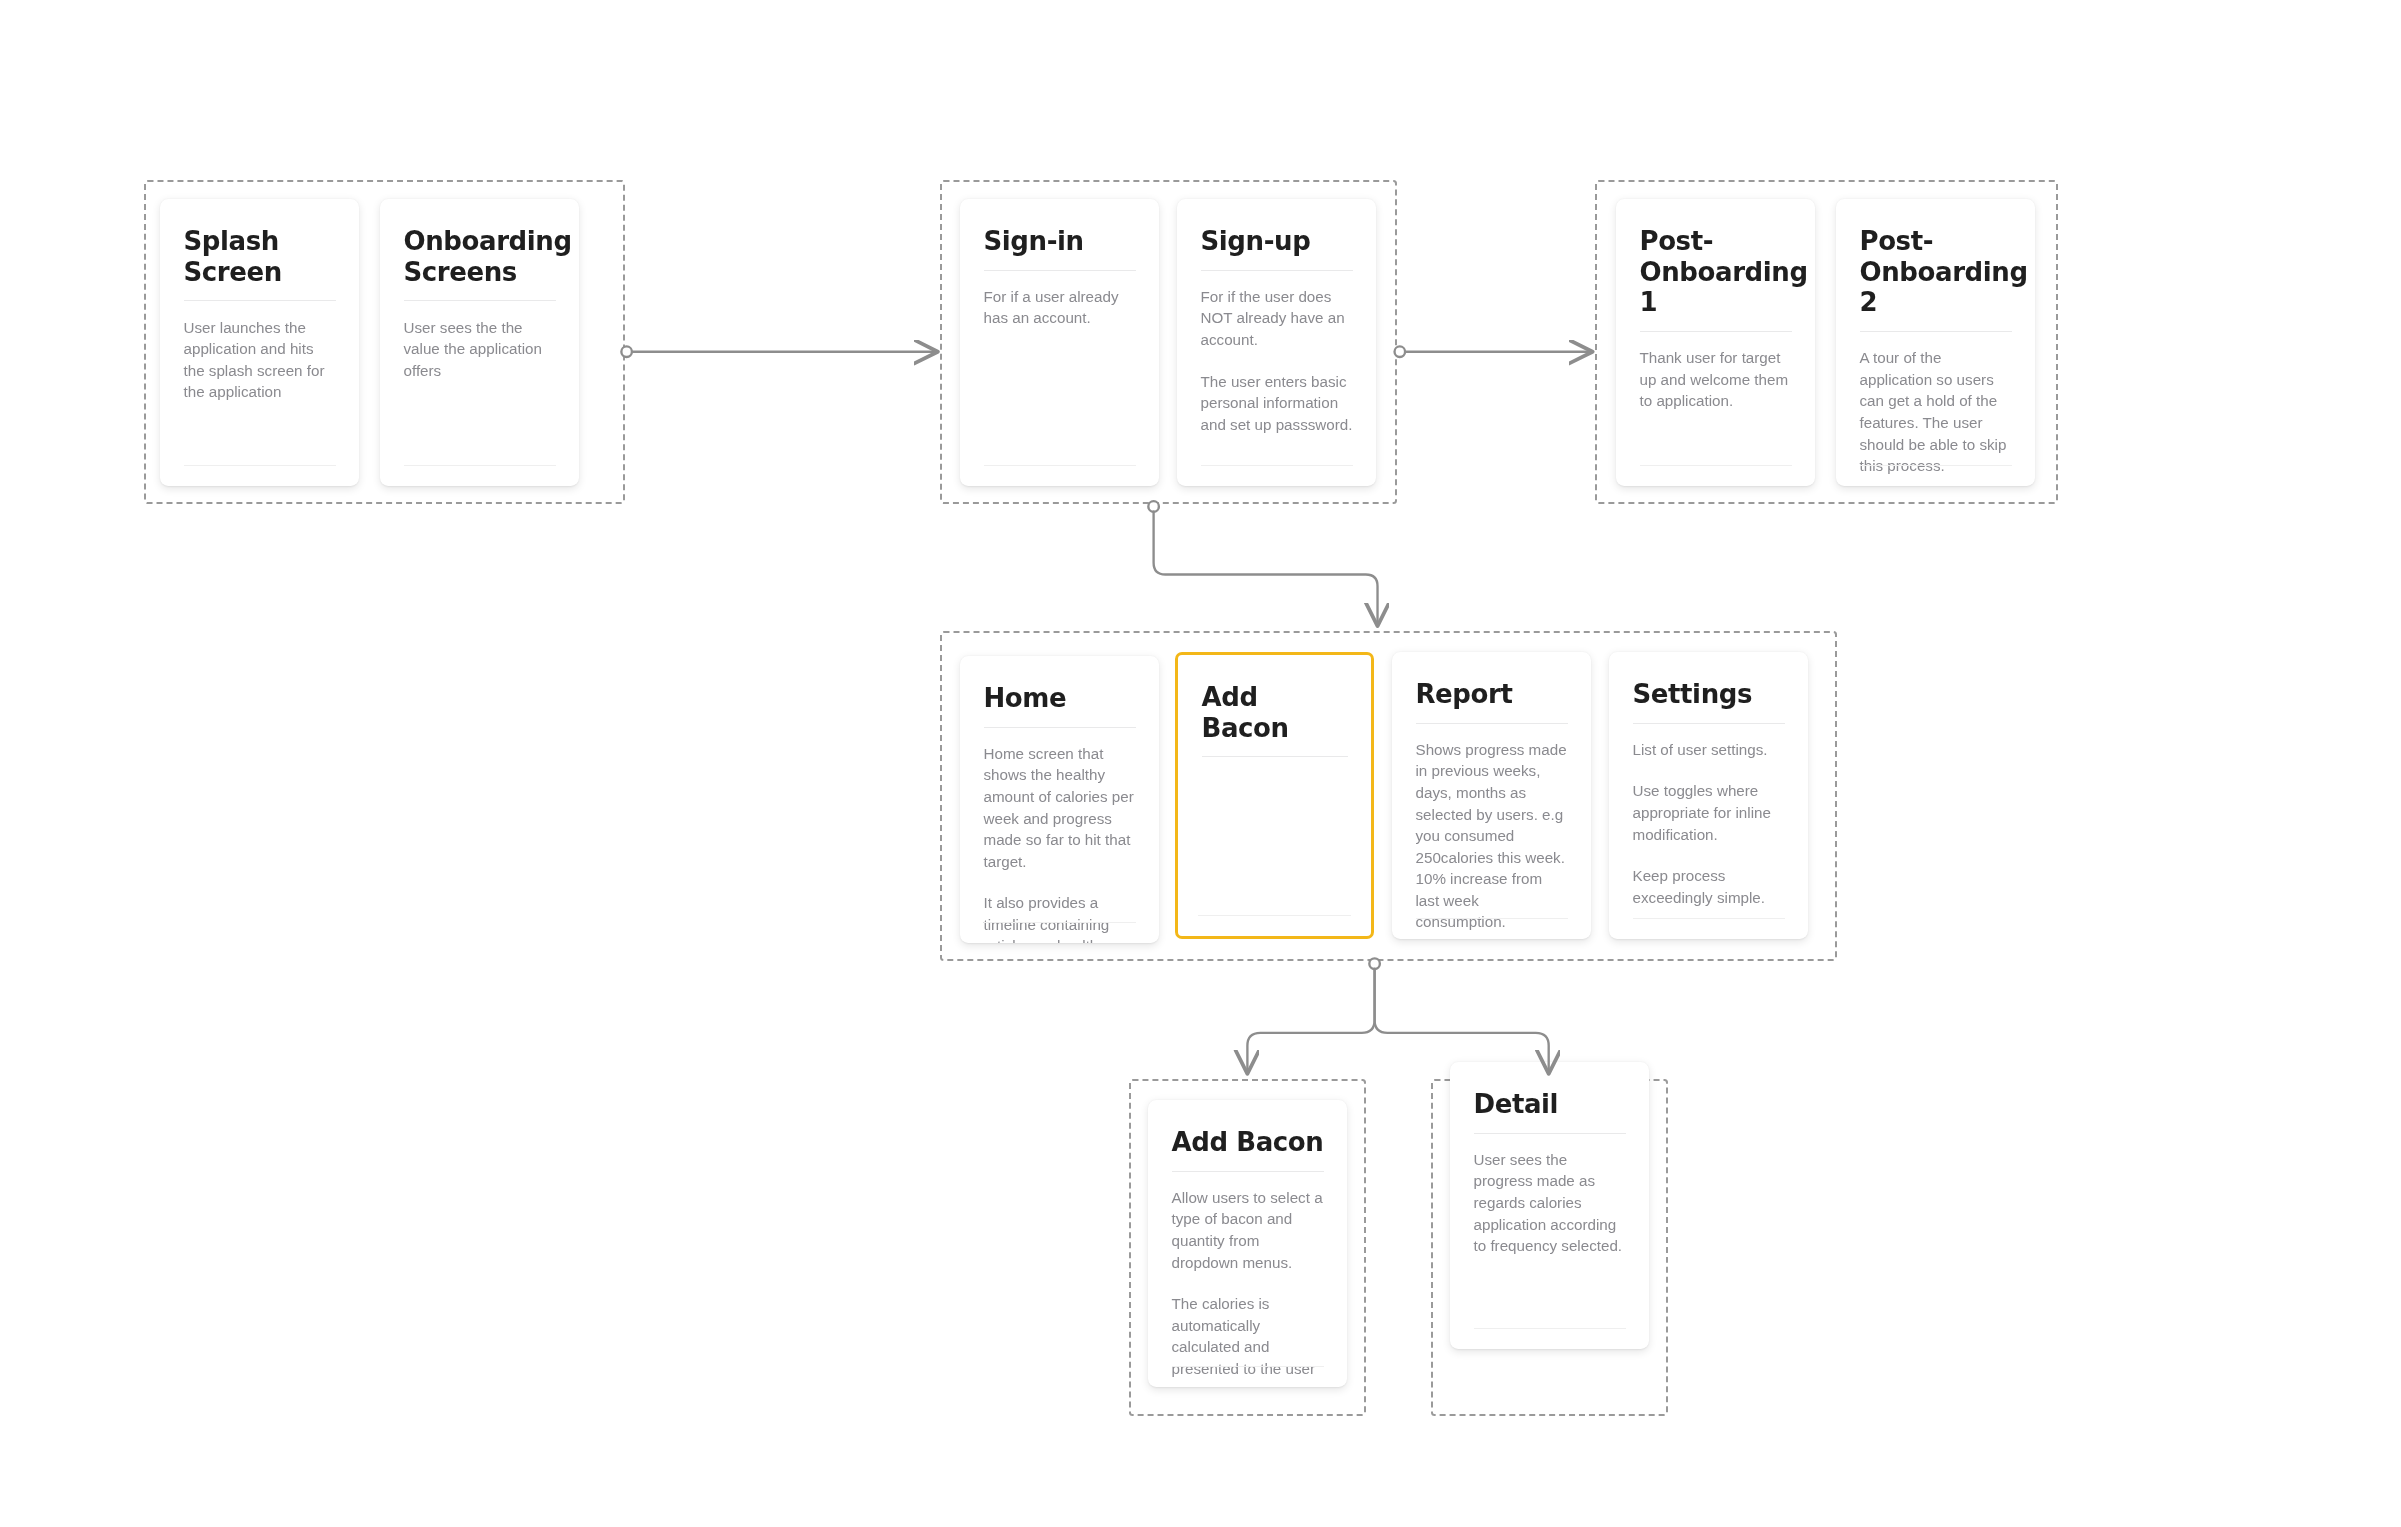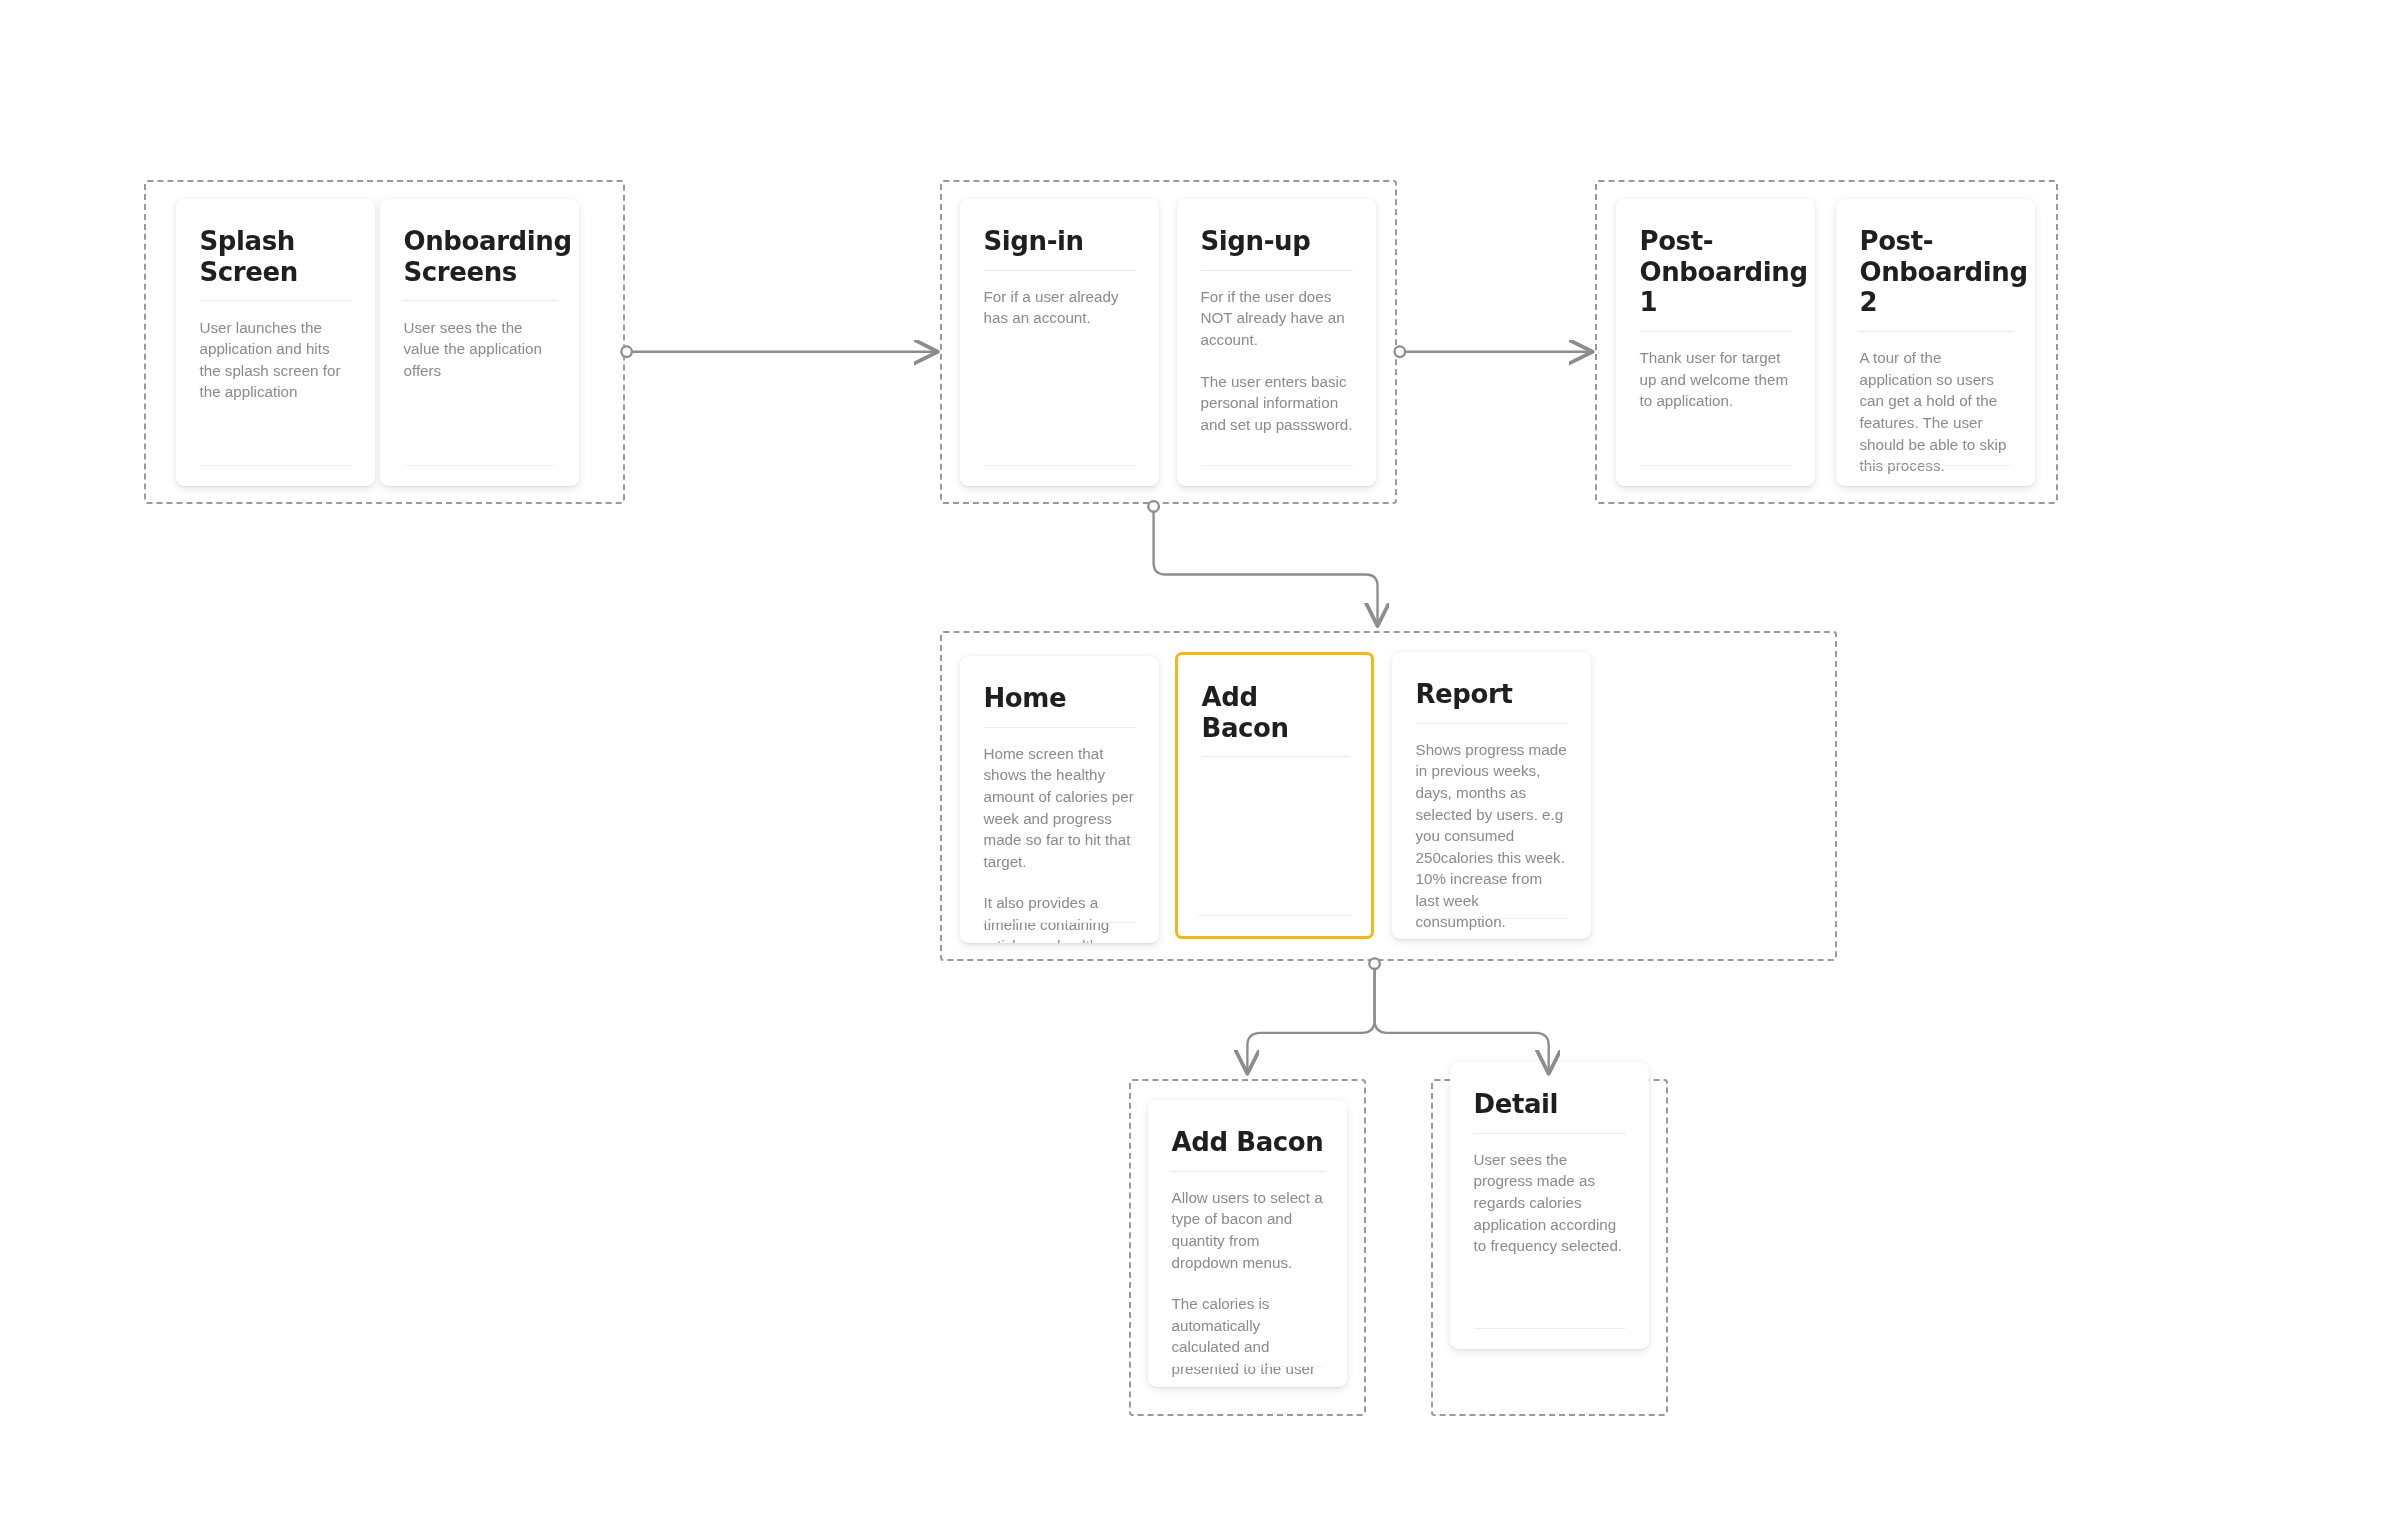--- a/index.html
+++ b/index.html
@@ -91,21 +91,21 @@
     pointer-events: none;
   }
 </style>
 </head>
 <body>
 
 <div id="board">
 
   <div class="group-frame" style="left:144px; top:180px; width:481px; height:324px;"></div>
 
-  <div class="card" style="left:176px; top:199px; width:199px; height:287px;">
+  <div class="card" style="left:160px; top:199px; width:199px; height:287px;">
     <div class="card-title">Splash Screen</div>
     <div class="title-rule"></div>
     <div class="card-body">
       <p>User launches the application and hits the splash screen for the application</p>
     </div>
     <div class="bottom-rule"></div>
   </div>
 
   <div class="card" style="left:380px; top:199px; width:199px; height:287px;">
     <div class="card-title">Onboarding Screens</div>
@@ -178,20 +178,30 @@
 
   <div class="card" style="left:1392px; top:652px; width:199px; height:287px;">
     <div class="card-title">Report</div>
     <div class="title-rule"></div>
     <div class="card-body">
       <p>Shows progress made in previous weeks, days, months as selected by users. e.g you consumed 250calories this week. 10% increase from last week consumption.</p>
     </div>
     <div class="bottom-rule"></div>
   </div>
 
+  <div class="card" style="left:1609px; top:652px; width:199px; height:287px;">
+    <div class="card-title">Settings</div>
+    <div class="title-rule"></div>
+    <div class="card-body">
+      <p>List of user settings.</p>
+      <p>Use toggles where appropriate for inline modification.</p>
+      <p>Keep process exceedingly simple.</p>
+    </div>
+    <div class="bottom-rule"></div>
+  </div>
 
   <div class="group-frame" style="left:1129px; top:1079px; width:237px; height:337px;"></div>
 
   <div class="card" style="left:1148px; top:1100px; width:199px; height:287px;">
     <div class="card-title">Add Bacon</div>
     <div class="title-rule"></div>
     <div class="card-body">
       <p>Allow users to select a type of bacon and quantity from dropdown menus.</p>
       <p>The calories is automatically calculated and presented to the user</p>
 

